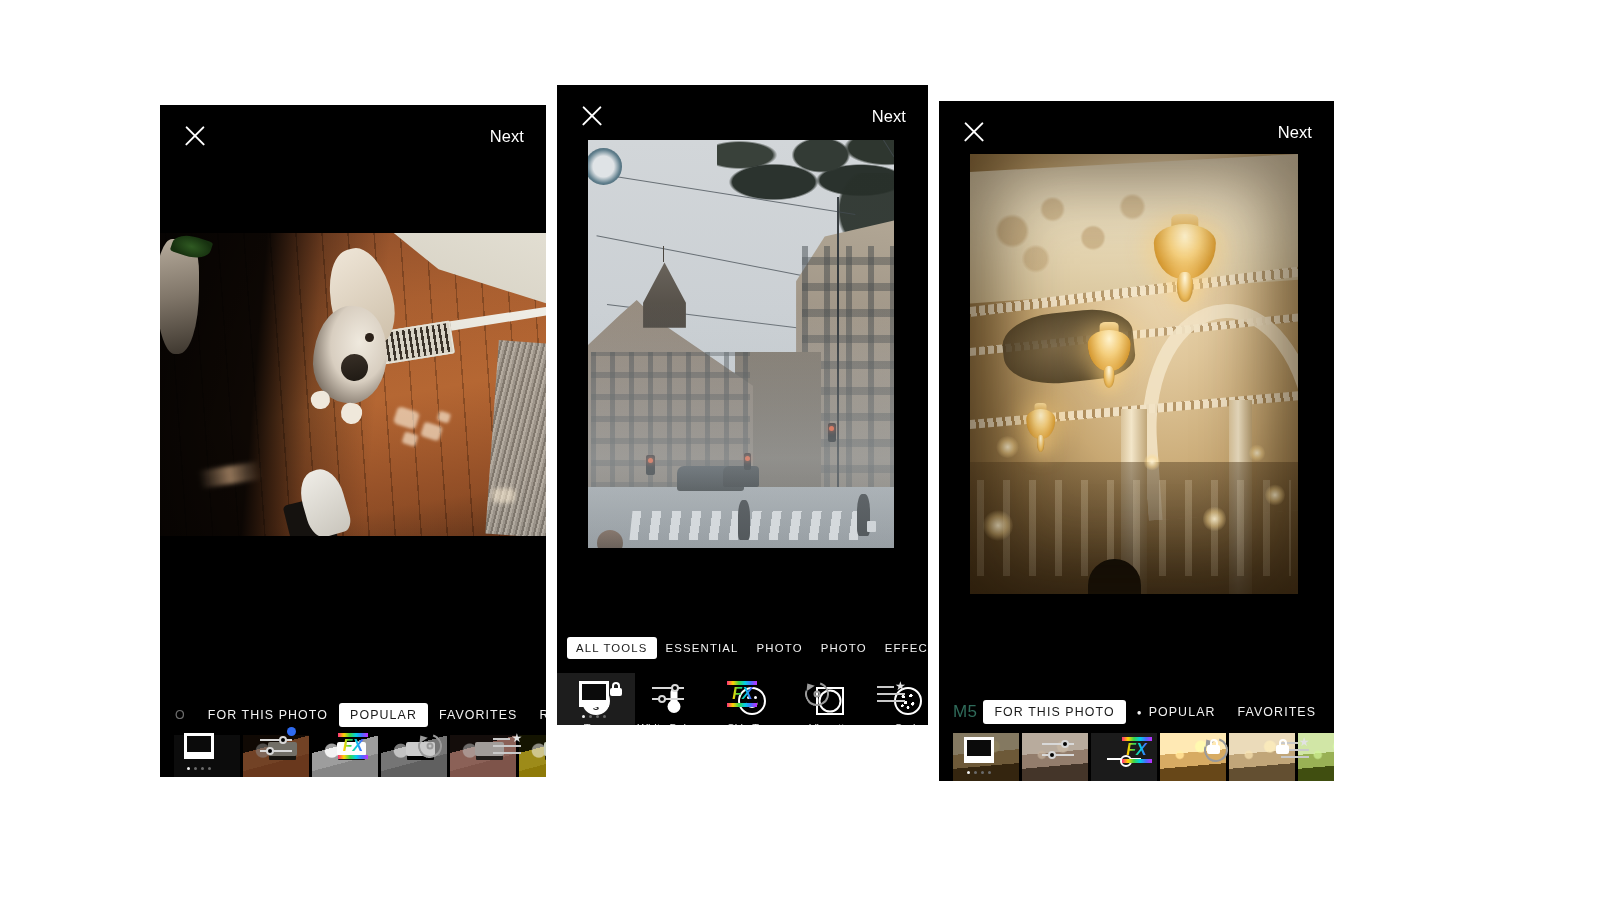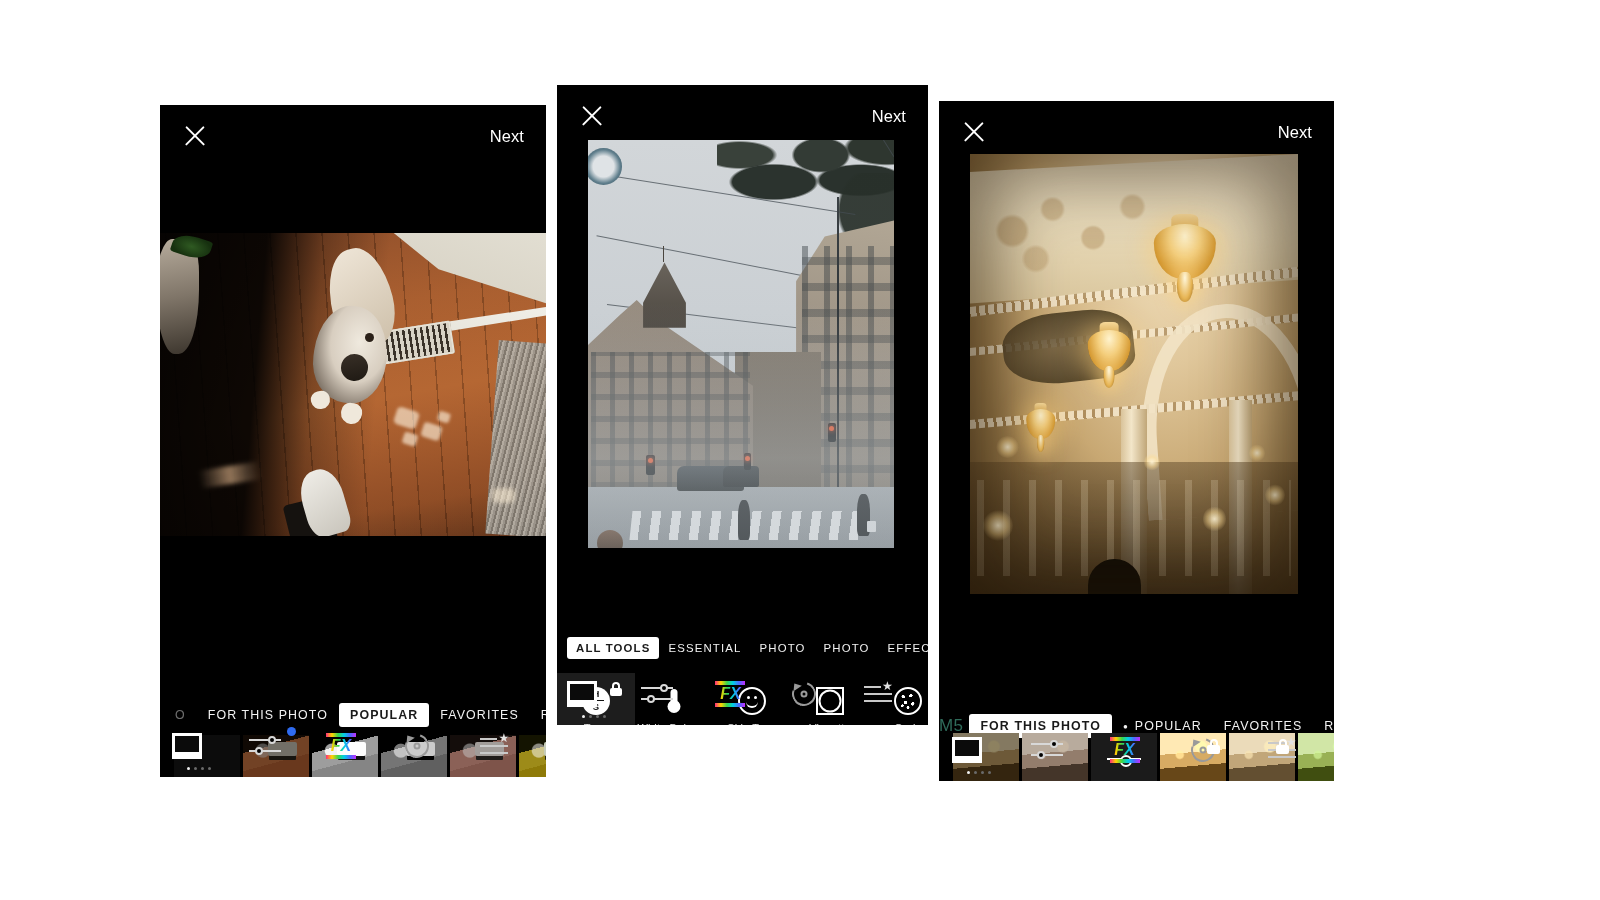--- a/index.html
+++ b/index.html
@@ -374,21 +374,21 @@
     position:absolute; left:0; right:0;
     display:flex; align-items:center; gap:0;
     height: 30px;
   }
   .tab {
     color:#f2f2f2; font-size:12.4px; letter-spacing:1.1px;
     padding: 5px 11px; cursor:pointer; white-space:nowrap;
     font-family: "Liberation Sans", sans-serif;
   }
   .tab.active {
-    background:#fff; color:#1a1a1a; border-radius:3px; font-weight:700;
+    background:#fff; color:#1a1a1a; border-radius:3px; font-weight:400;
   }
   .tab.dot::before {
     content:"\25CF"; font-size:8px; margin-right:6px; vertical-align:middle;
   }
   .m5-label {
     color:#2f6b5a; font-size:17px; letter-spacing:.4px; padding-right:6px;
     font-family: "Liberation Sans", sans-serif;
   }
 
   
@@ -517,21 +517,21 @@
       radial-gradient(circle at 50% 76%, #fff 0 1.4px, transparent 1.6px),
       radial-gradient(circle at 26% 70%, #fff 0 1.3px, transparent 1.5px);
   }
 
   
   .botnav {
     position:absolute; left:0; right:0; bottom:0; height:62px;
     display:flex; align-items:center; justify-content:space-around;
   }
   .nav-item { position:relative; width:54px; height:44px; cursor:pointer;
-              display:flex; align-items:center; justify-content:flex-start; }
+              display:flex; align-items:center; justify-content:center; }
   
   .n-pola { width:30px; height:26px; background:#fff; padding:3px 3px 7px 3px; }
   .n-pola .inner { width:100%; height:100%; background:#0b0b0b; }
   .dots { position:absolute; left:50%; bottom:-2px; transform:translateX(-50%);
           display:flex; gap:4px; }
   .dots i { width:3px; height:3px; border-radius:50%; background:#6a6a6a; display:block; }
   .dots i.on { background:#f0f0f0; }
   
   .n-sliders { width:32px; height:22px; position:relative; }
   .n-sliders .l1, .n-sliders .l2 { position:absolute; left:0; width:32px; height:2px; background:#d8d8d8; }
@@ -882,21 +882,21 @@
       <div class="p3-glow g1"></div>
       <div class="p3-glow g2"></div>
       <div class="p3-glow g3"></div>
       <div class="p3-glow g4"></div>
       <div class="p3-glow g5"></div>
       <div class="p3-glow g6"></div>
       <div class="p3-head"></div>
       <div class="p3-vign"></div>
     </div>
 
-    <div class="tab-row" id="p3-tabs" style="top:596px; margin-top:14px;">
+    <div class="tab-row" id="p3-tabs" style="top:596px; padding-left:14px;">
         <div class="m5-label">M5</div>
         <div class="tab active">FOR THIS PHOTO</div>
         <div class="tab dot">POPULAR</div>
         <div class="tab">FAVORITES</div>
         <div class="tab">RECENT</div>
       </div>
 
     <div class="strip" id="p3-strip" style="top:632px; padding-left:14px;">
         <div class="fcell">
           <div class="fthumb">

